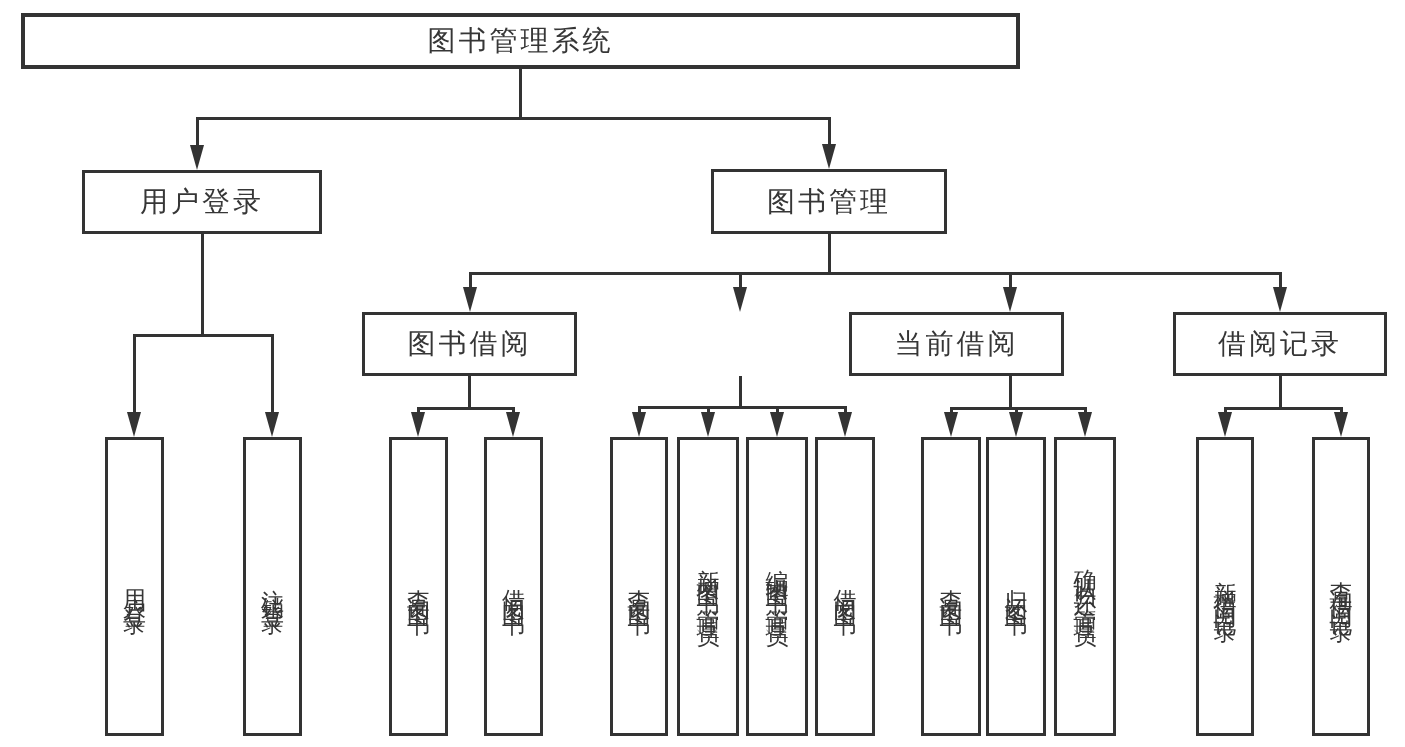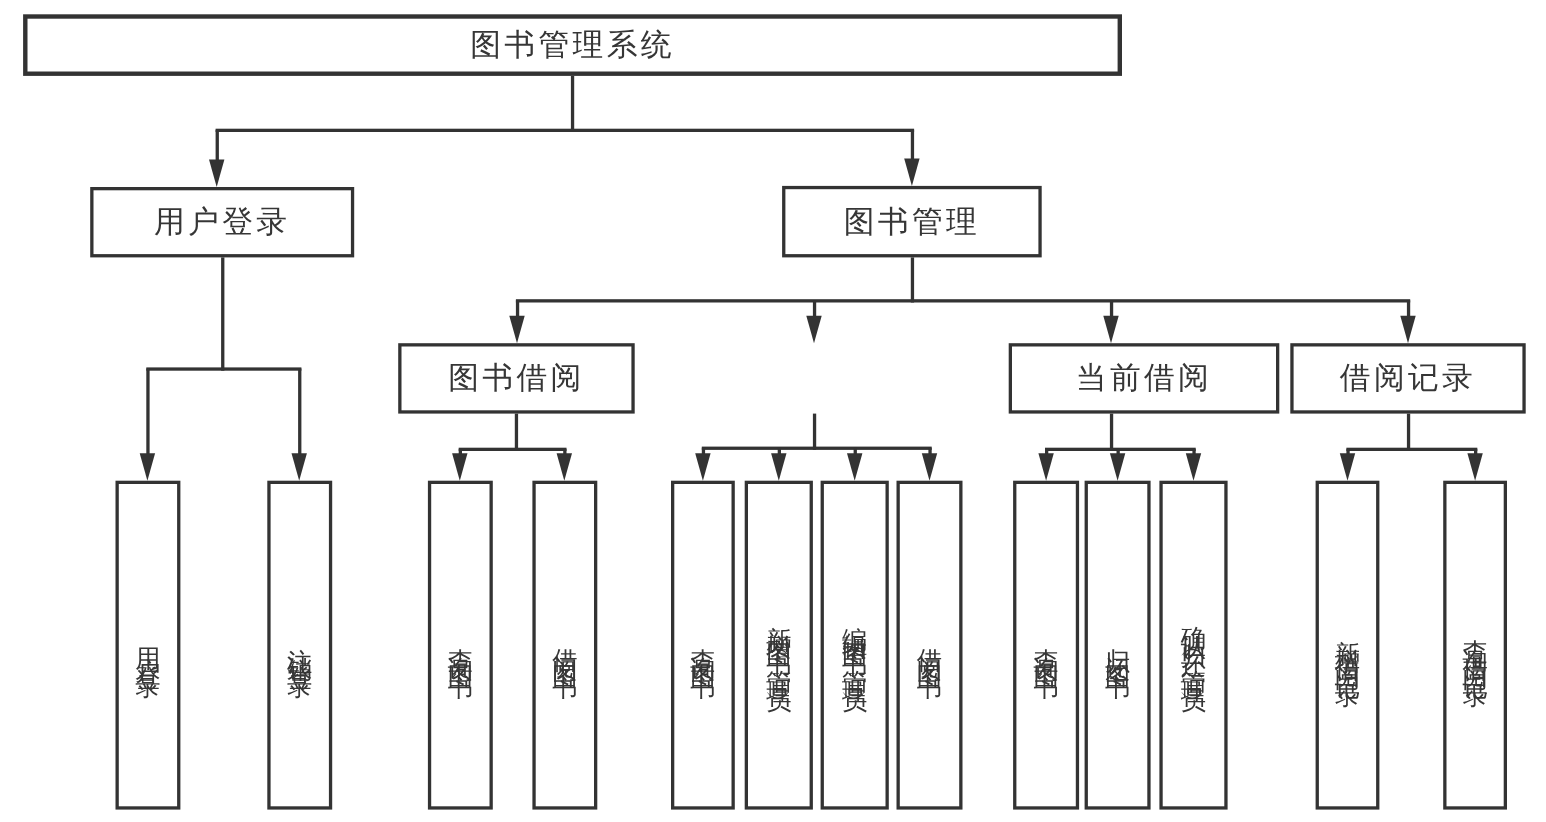--- a/index.html
+++ b/index.html
@@ -30,21 +30,21 @@
   <div class="node hnode" style="left:82px;top:170px;width:240px;height:64px">
     <span>用户登录</span>
   </div>
   <div class="node hnode" style="left:711px;top:169px;width:236px;height:65px">
     <span>图书管理</span>
   </div>
 
   <div class="node hnode" style="left:362px;top:312px;width:215px;height:64px">
     <span>图书借阅</span>
   </div>
-  <div class="node hnode" style="left:917px;top:312px;width:246px;height:64px">
+  <div class="node hnode" style="left:849px;top:312px;width:215px;height:64px">
     <span>当前借阅</span>
   </div>
   <div class="node hnode" style="left:1173px;top:312px;width:214px;height:64px">
     <span>借阅记录</span>
   </div>
 
   <div class="node leaf" style="left:105px;top:437px;width:59px;height:299px">
     <span>用户登录</span>
   </div>
   <div class="node leaf" style="left:243px;top:437px;width:59px;height:299px">

